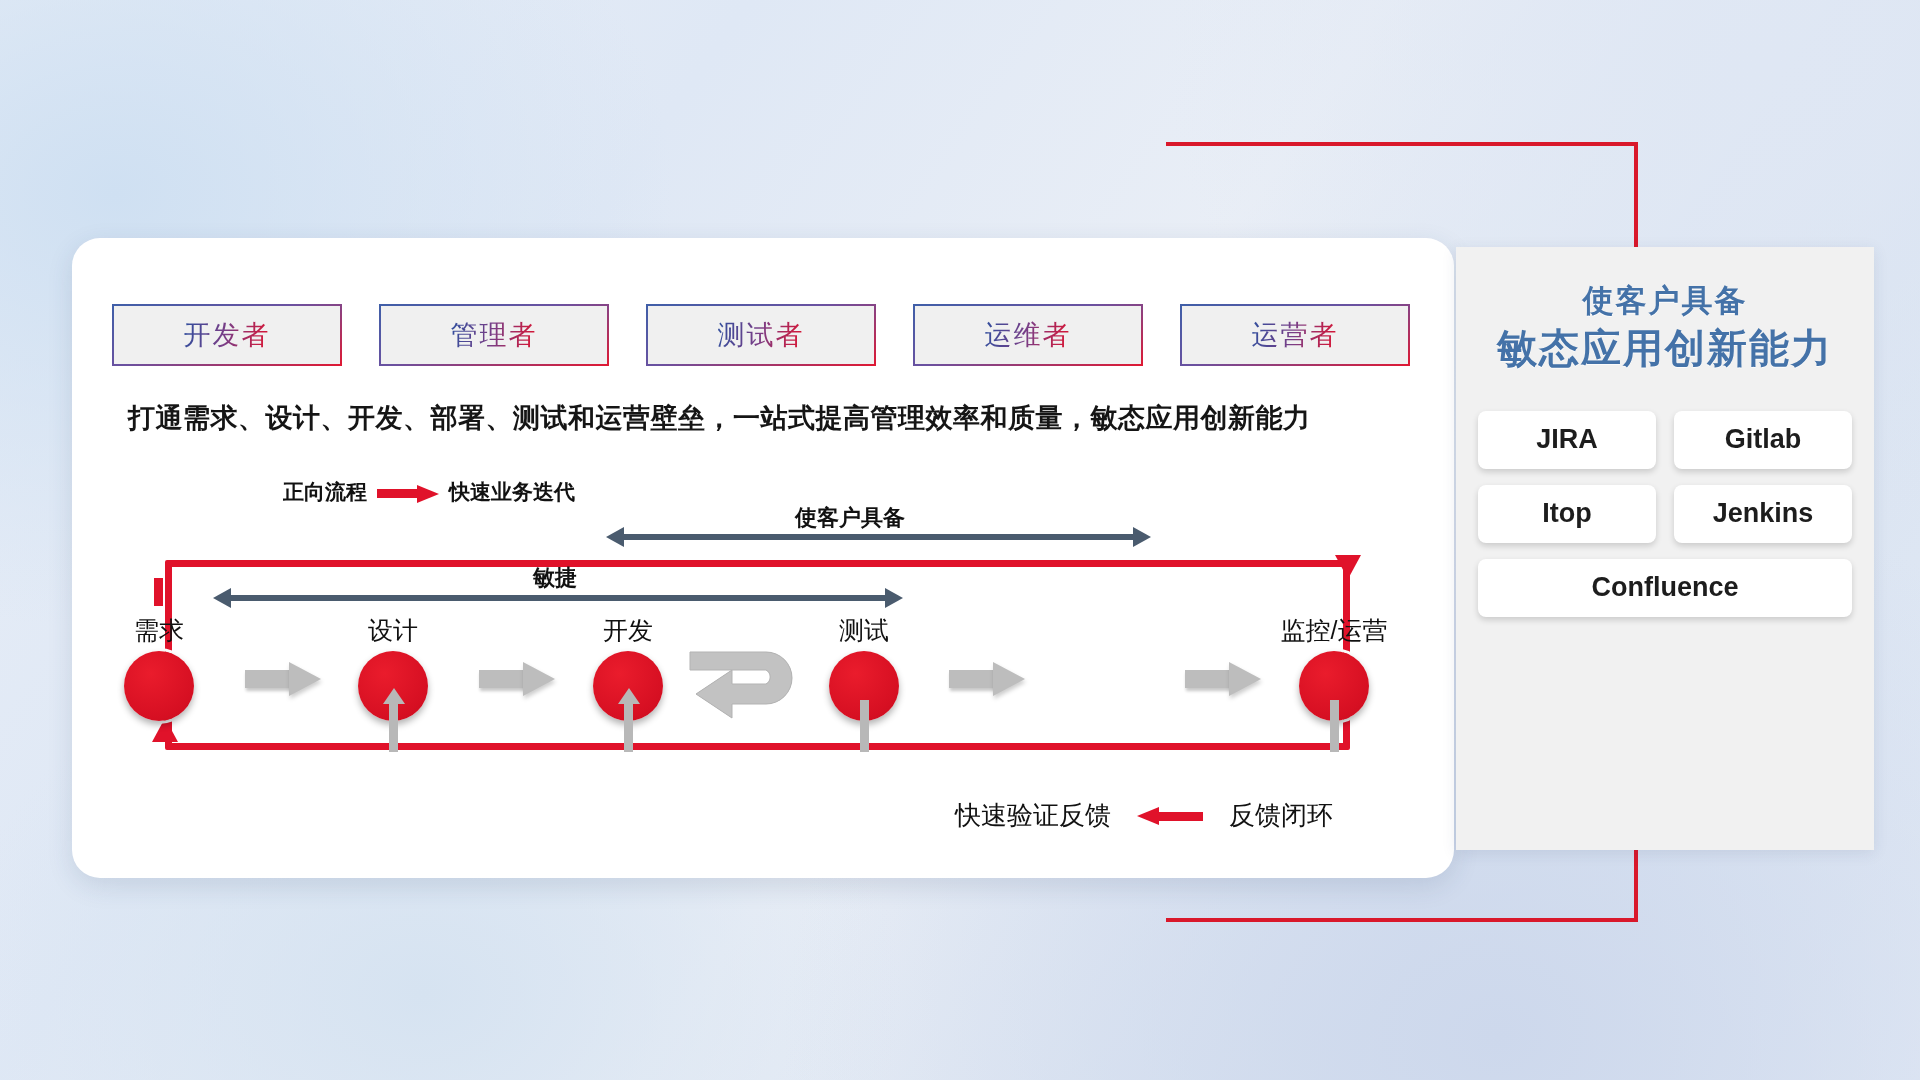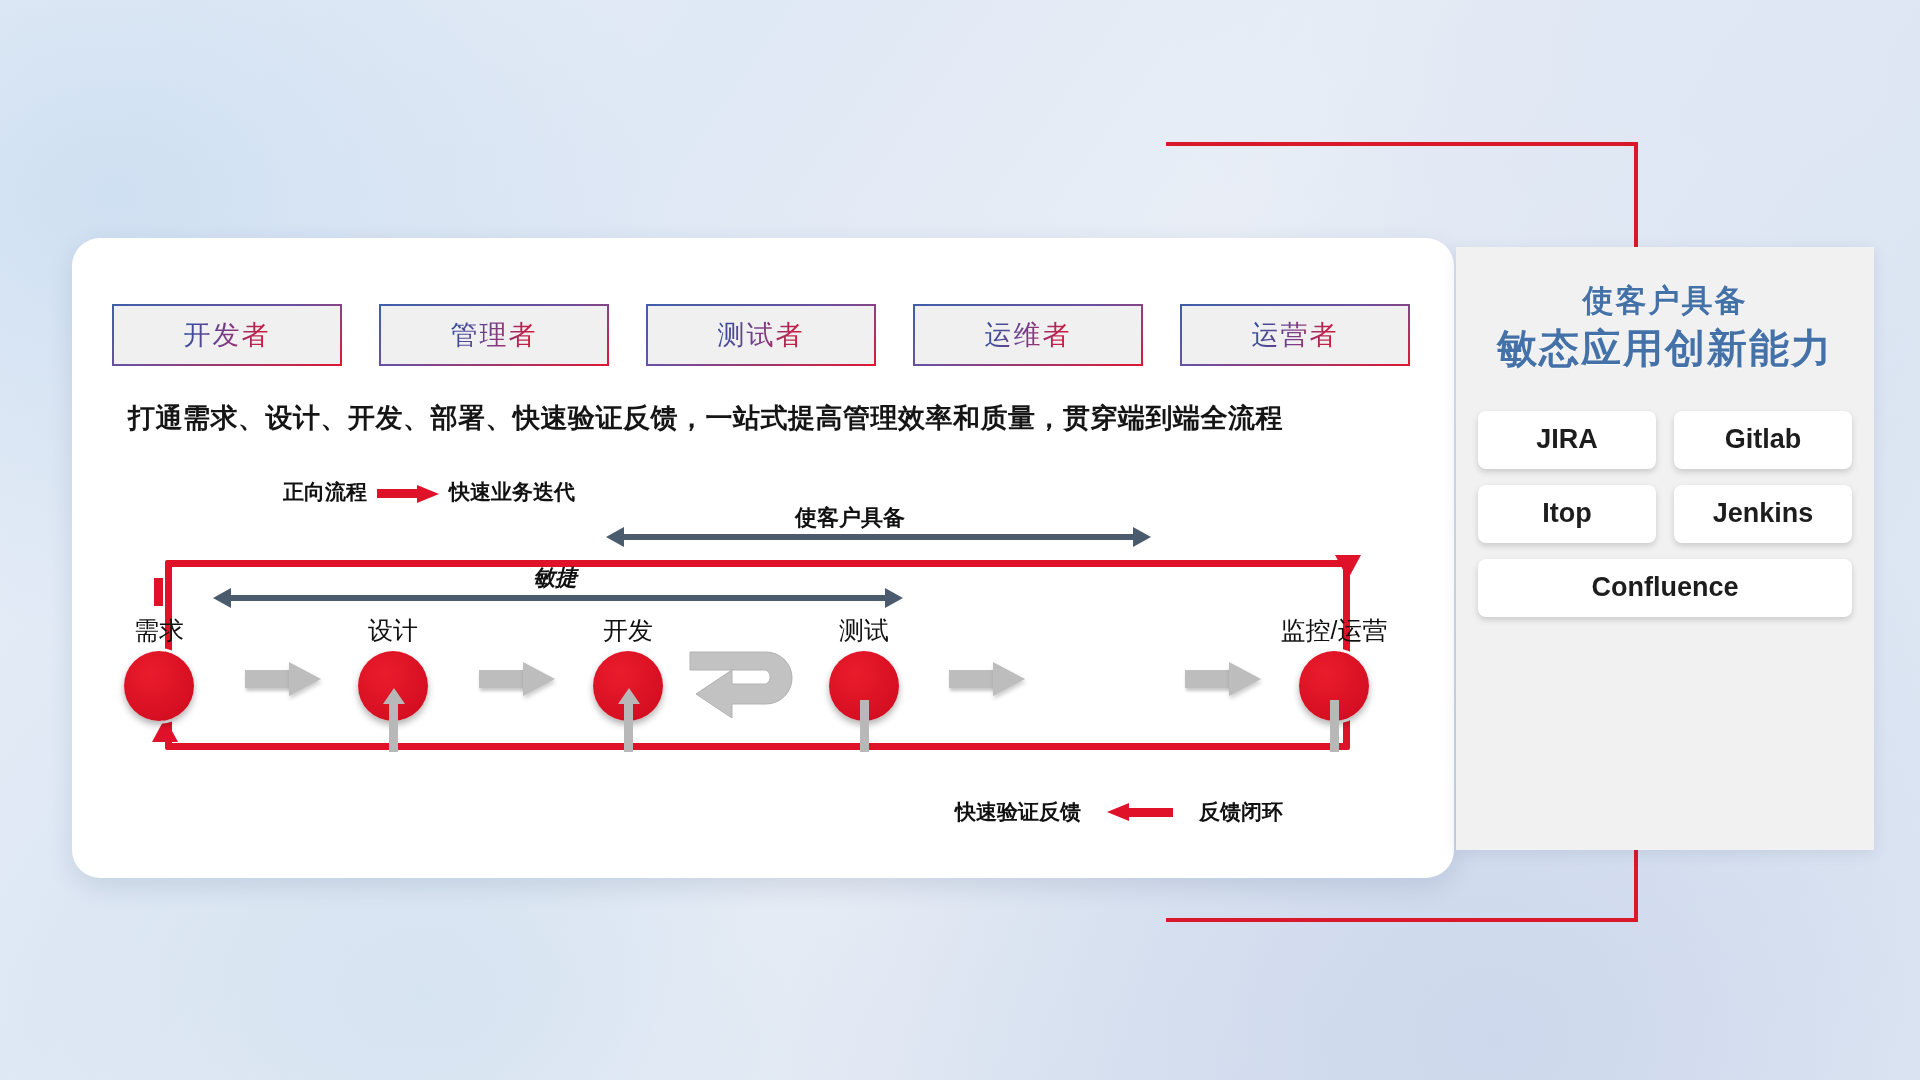--- a/index.html
+++ b/index.html
@@ -74,21 +74,21 @@
 
   
   .cd-label{position:absolute;left:795px;top:503px;font-size:22px;font-weight:bold;color:#111;z-index:5;}
   .dbl-arrow{position:absolute;height:20px;z-index:5;}
   .dbl-arrow .line{position:absolute;left:16px;right:16px;top:7px;height:6px;background:#4a5b6e;}
   .dbl-arrow .hl{position:absolute;left:0;top:0;width:0;height:0;
     border-top:10px solid transparent;border-bottom:10px solid transparent;border-right:18px solid #4a5b6e;}
   .dbl-arrow .hr{position:absolute;right:0;top:0;width:0;height:0;
     border-top:10px solid transparent;border-bottom:10px solid transparent;border-left:18px solid #4a5b6e;}
   .cd-arrow{left:606px;top:527px;width:545px;}
-  .agile-label{position:absolute;left:533px;top:563px;font-size:22px;font-weight:bold;color:#111;z-index:6;font-style:italic;}
+  .agile-label{position:absolute;left:533px;top:563px;font-size:22px;font-weight:bold;color:#111;z-index:6;}
   .agile-arrow{left:213px;top:588px;width:690px;}
 
   
   .cycle{
     position:absolute;left:165px;top:560px;width:1185px;height:190px;
     border:7px solid #e0122a;border-radius:2px;box-sizing:border-box;z-index:4;
   }
   .cycle-head{position:absolute;left:1335px;top:555px;z-index:6;width:0;height:0;
     border-left:13px solid transparent;border-right:13px solid transparent;border-top:24px solid #e0122a;}
   .cycle-head-up{position:absolute;left:152px;top:718px;z-index:6;width:0;height:0;
@@ -115,21 +115,21 @@
   .feeder{position:absolute;width:9px;background:#b8b8b8;z-index:5;}
   .feeder-head{position:absolute;width:0;height:0;z-index:5;
     border-left:11px solid transparent;border-right:11px solid transparent;border-bottom:16px solid #b8b8b8;}
   .feeder-red{position:absolute;width:9px;background:#e0122a;z-index:5;}
 
   
   .uturn{position:absolute;left:688px;top:640px;width:128px;height:92px;z-index:7;}
 
   
   .fb{position:absolute;left:955px;top:798px;display:flex;align-items:center;gap:26px;z-index:7;}
-  .fb .txt{font-size:21px;font-weight:bold;color:#111;white-space:nowrap;}
+  .fb .txt{font-size:26px;font-weight:normal;color:#111;white-space:nowrap;}
   .arrow-red-l{position:relative;width:66px;height:18px;}
   .arrow-red-l .bar{position:absolute;right:0;top:5px;width:44px;height:9px;background:#e0122a;}
   .arrow-red-l .head{position:absolute;left:0;top:0;width:0;height:0;
     border-top:9px solid transparent;border-bottom:9px solid transparent;border-right:22px solid #e0122a;}
 
   
   .right-panel{
     position:absolute;left:1456px;top:247px;width:418px;height:603px;
     background:#f1f1f1;z-index:5;box-shadow:0 3px 14px rgba(40,60,100,.10);
   }
@@ -170,21 +170,21 @@
       <span class="role-label">测试者</span>
     </div>
     <div class="role-box">
       <span class="role-label">运维者</span>
     </div>
     <div class="role-box">
       <span class="role-label">运营者</span>
     </div>
   </div>
 
-  <div class="desc">打通需求、设计、开发、部署、快速验证反馈，一站式提高管理效率和质量，贯穿端到端全流程</div>
+  <div class="desc">打通需求、设计、开发、部署、测试和运营壁垒，一站式提高管理效率和质量，敏态应用创新能力</div>
 
   <div class="legend-fwd">
     <span class="txt">正向流程</span>
     <span class="arrow-red-r">
       <span class="bar"></span>
         <span class="head"></span>
     </span>
     <span class="txt">快速业务迭代</span>
   </div>
 

